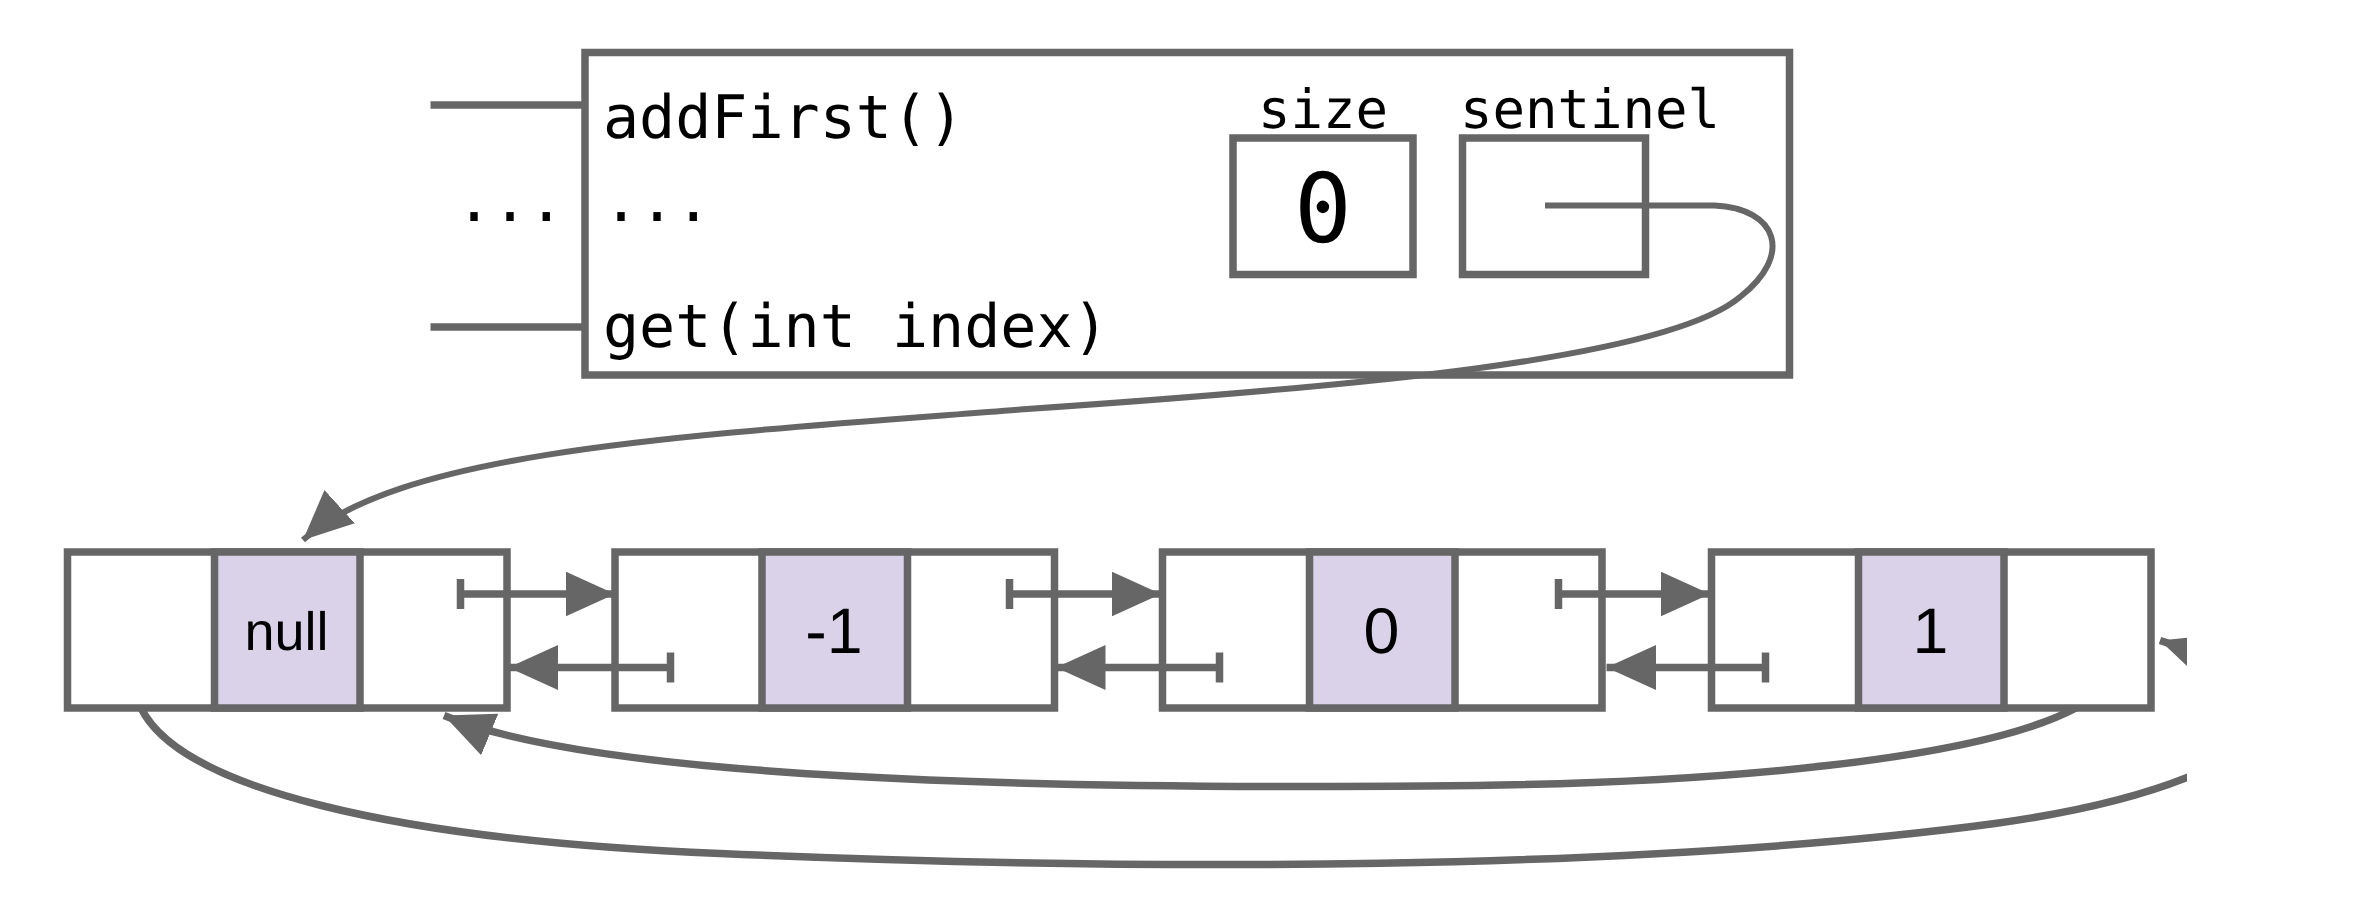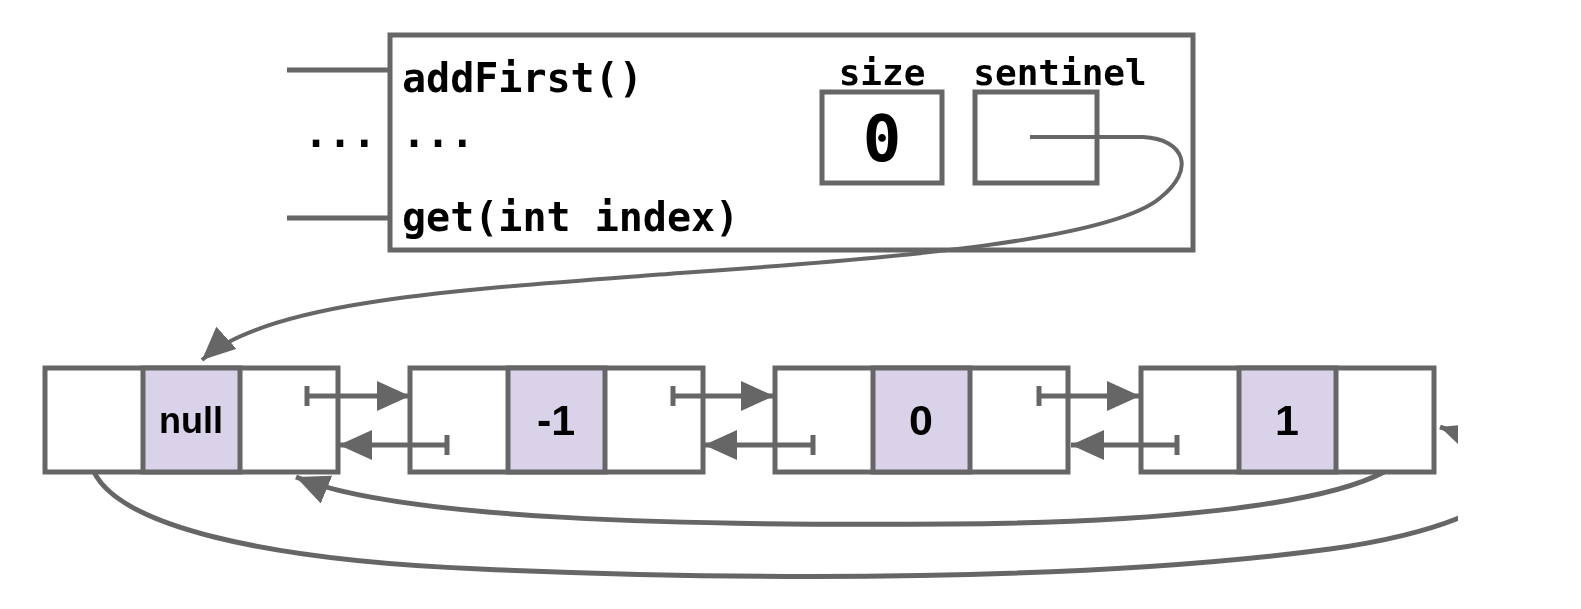--- a/index.html
+++ b/index.html
@@ -1,16 +1,16 @@
 <!DOCTYPE html>
 <html style="--line: #666666; --item-fill: #d9d2e9; --text: #000000; --background: #ffffff;"><head>
 <meta charset="utf-8">
 <style>
   html,body{margin:0;padding:0;background:#fff;}
-  .stage{position:relative;width:1458px;height:609px;background:var(--background,#fff);overflow:hidden;font-weight:bold;}
+  .stage{position:relative;width:1458px;height:609px;background:var(--background,#fff);overflow:hidden;}
   svg{display:block;}
   .shape{fill:#ffffff;stroke:var(--line,#666);stroke-width:5;}
   .cell{stroke:var(--line,#666);stroke-width:5;}
   .wire{fill:none;stroke:var(--line,#666);stroke-width:5;}
   .wire-thin{fill:none;stroke:var(--line,#666);stroke-width:4;}
   .arrowhead{fill:var(--line,#666);stroke:none;}
   .mono{font-family:"DejaVu Sans Mono",monospace;fill:var(--text,#000);}
   .sans{font-family:"Liberation Sans",sans-serif;fill:var(--text,#000);}
   .f40{font-size:40px;}
   .f36{font-size:36px;}

